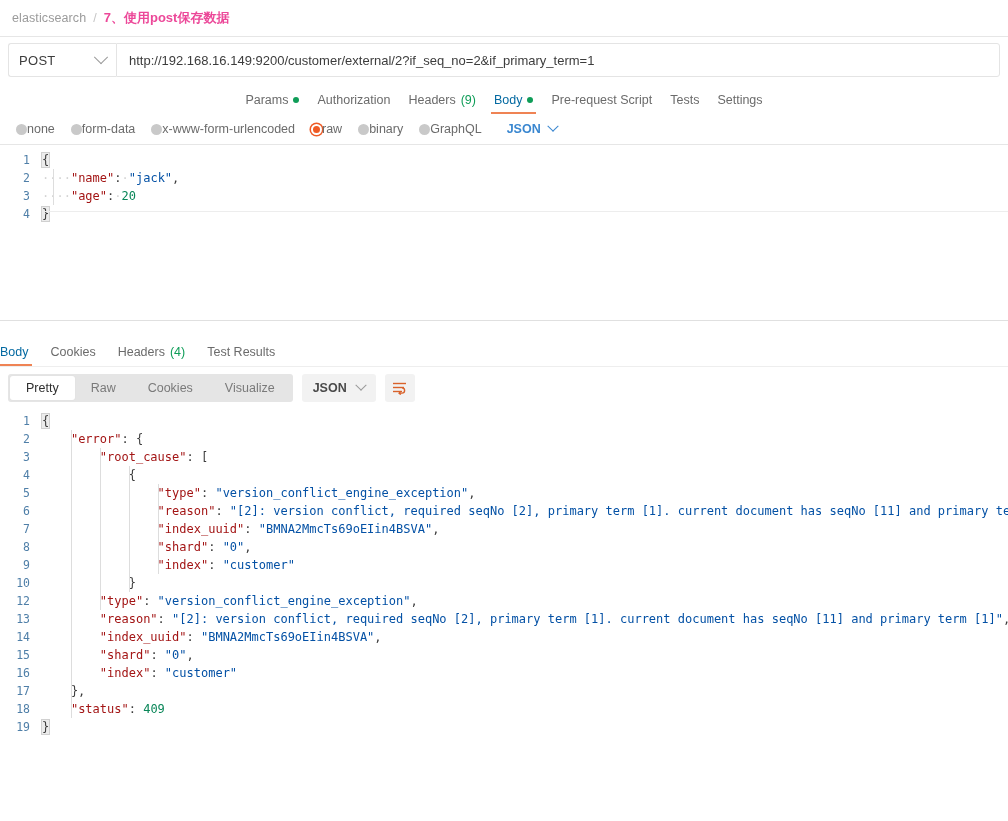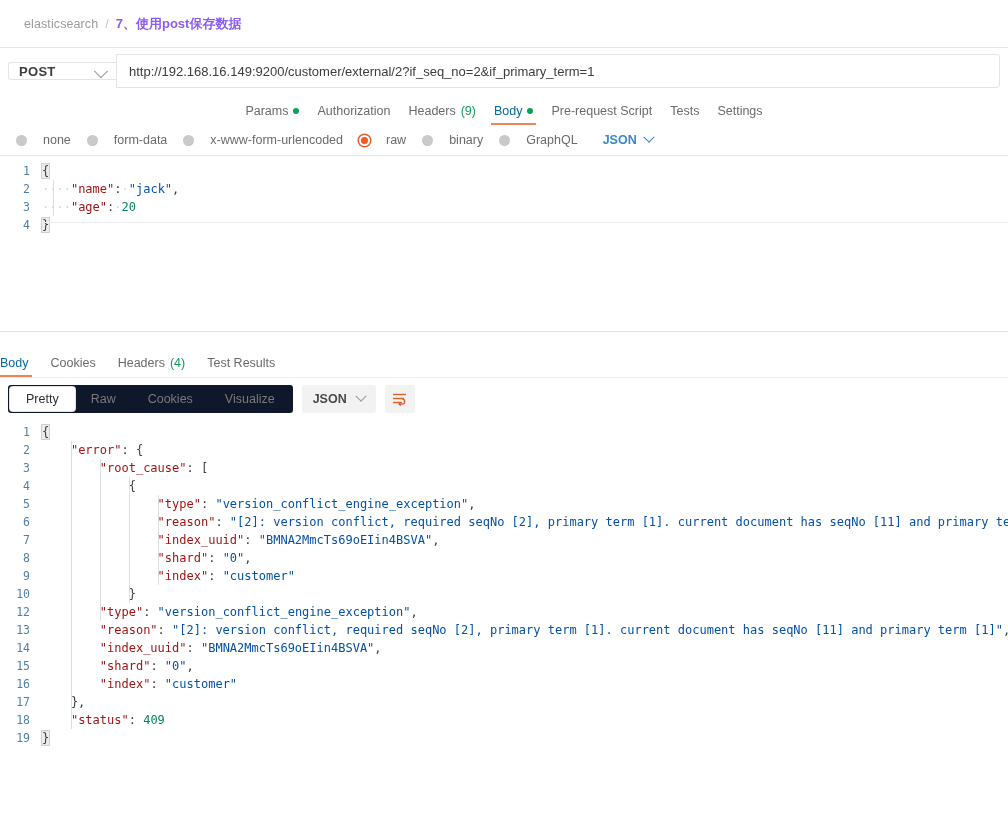--- a/index.html
+++ b/index.html
@@ -12,67 +12,66 @@
     height: 821px;
     overflow: hidden;
     font-family: "Liberation Sans", sans-serif;
     font-size: 13px;
     color: #2f2f2f;
     -webkit-font-smoothing: antialiased;
   }
 
   
   .breadcrumb-bar {
-    height: 48px;
-    display: flex;
-    align-items: center;
-    padding: 0 0 0 24px;
+    height: 37px;
+    display: flex;
+    align-items: center;
+    padding: 0 0 0 12px;
     border-bottom: 1px solid #e6e6e6;
     background: #fff;
     box-sizing: border-box;
   }
   .bc-collection {
     color: #9b9b9b;
     font-size: 12.5px;
     letter-spacing: .1px;
   }
   .bc-sep {
     color: #c6c6c6;
     margin: 0 7px;
     font-size: 12.5px;
   }
   .bc-request {
-    color: #8b5cf6;
+    color: #ec4899;
     font-size: 13px;
     font-weight: 600;
   }
 
   
   .url-bar {
     height: 46px;
     display: flex;
     align-items: center;
     padding: 0 8px;
     box-sizing: border-box;
     background: #fff;
   }
   .method-select {
     width: 108px;
-    height: 18px;
-    display: flex;
-    align-items: flex-end;
+    height: 34px;
+    display: flex;
+    align-items: center;
     justify-content: space-between;
     padding: 0 10px 0 10px;
     box-sizing: border-box;
     border: 1px solid #e4e4e4;
     border-right: none;
     border-radius: 3px 0 0 3px;
     background: #fff;
     cursor: pointer;
-    font-weight: bold;
   }
   .method-label {
     font-size: 13px;
     color: #3c3c3c;
     letter-spacing: .3px;
   }
   .url-input {
     flex: 1;
     height: 34px;
     border: 1px solid #e4e4e4;
@@ -157,21 +156,21 @@
     display: flex;
     align-items: center;
     height: 30px;
     padding: 0 8px;
     box-sizing: border-box;
     gap: 3px;
   }
   .radio-opt {
     display: flex;
     align-items: center;
-    gap: 16px;
+    gap: 0;
     padding: 0 8px;
     font-size: 12.5px;
     color: #6b6b6b;
     cursor: pointer;
     white-space: nowrap;
   }
   .radio {
     width: 11px;
     height: 11px;
     border-radius: 50%;
@@ -275,21 +274,21 @@
     align-items: center;
     height: 42px;
     padding: 0 8px;
     box-sizing: border-box;
     gap: 9px;
     border-top: 1px solid #eeeeee;
   }
   .seg {
     display: flex;
     align-items: center;
-    background: #0f172a;
+    background: #e5e5e5;
     border-radius: 3px;
     height: 28px;
     padding: 2px;
     box-sizing: border-box;
   }
   .seg-item {
     height: 24px;
     display: flex;
     align-items: center;
     padding: 0 16px;

